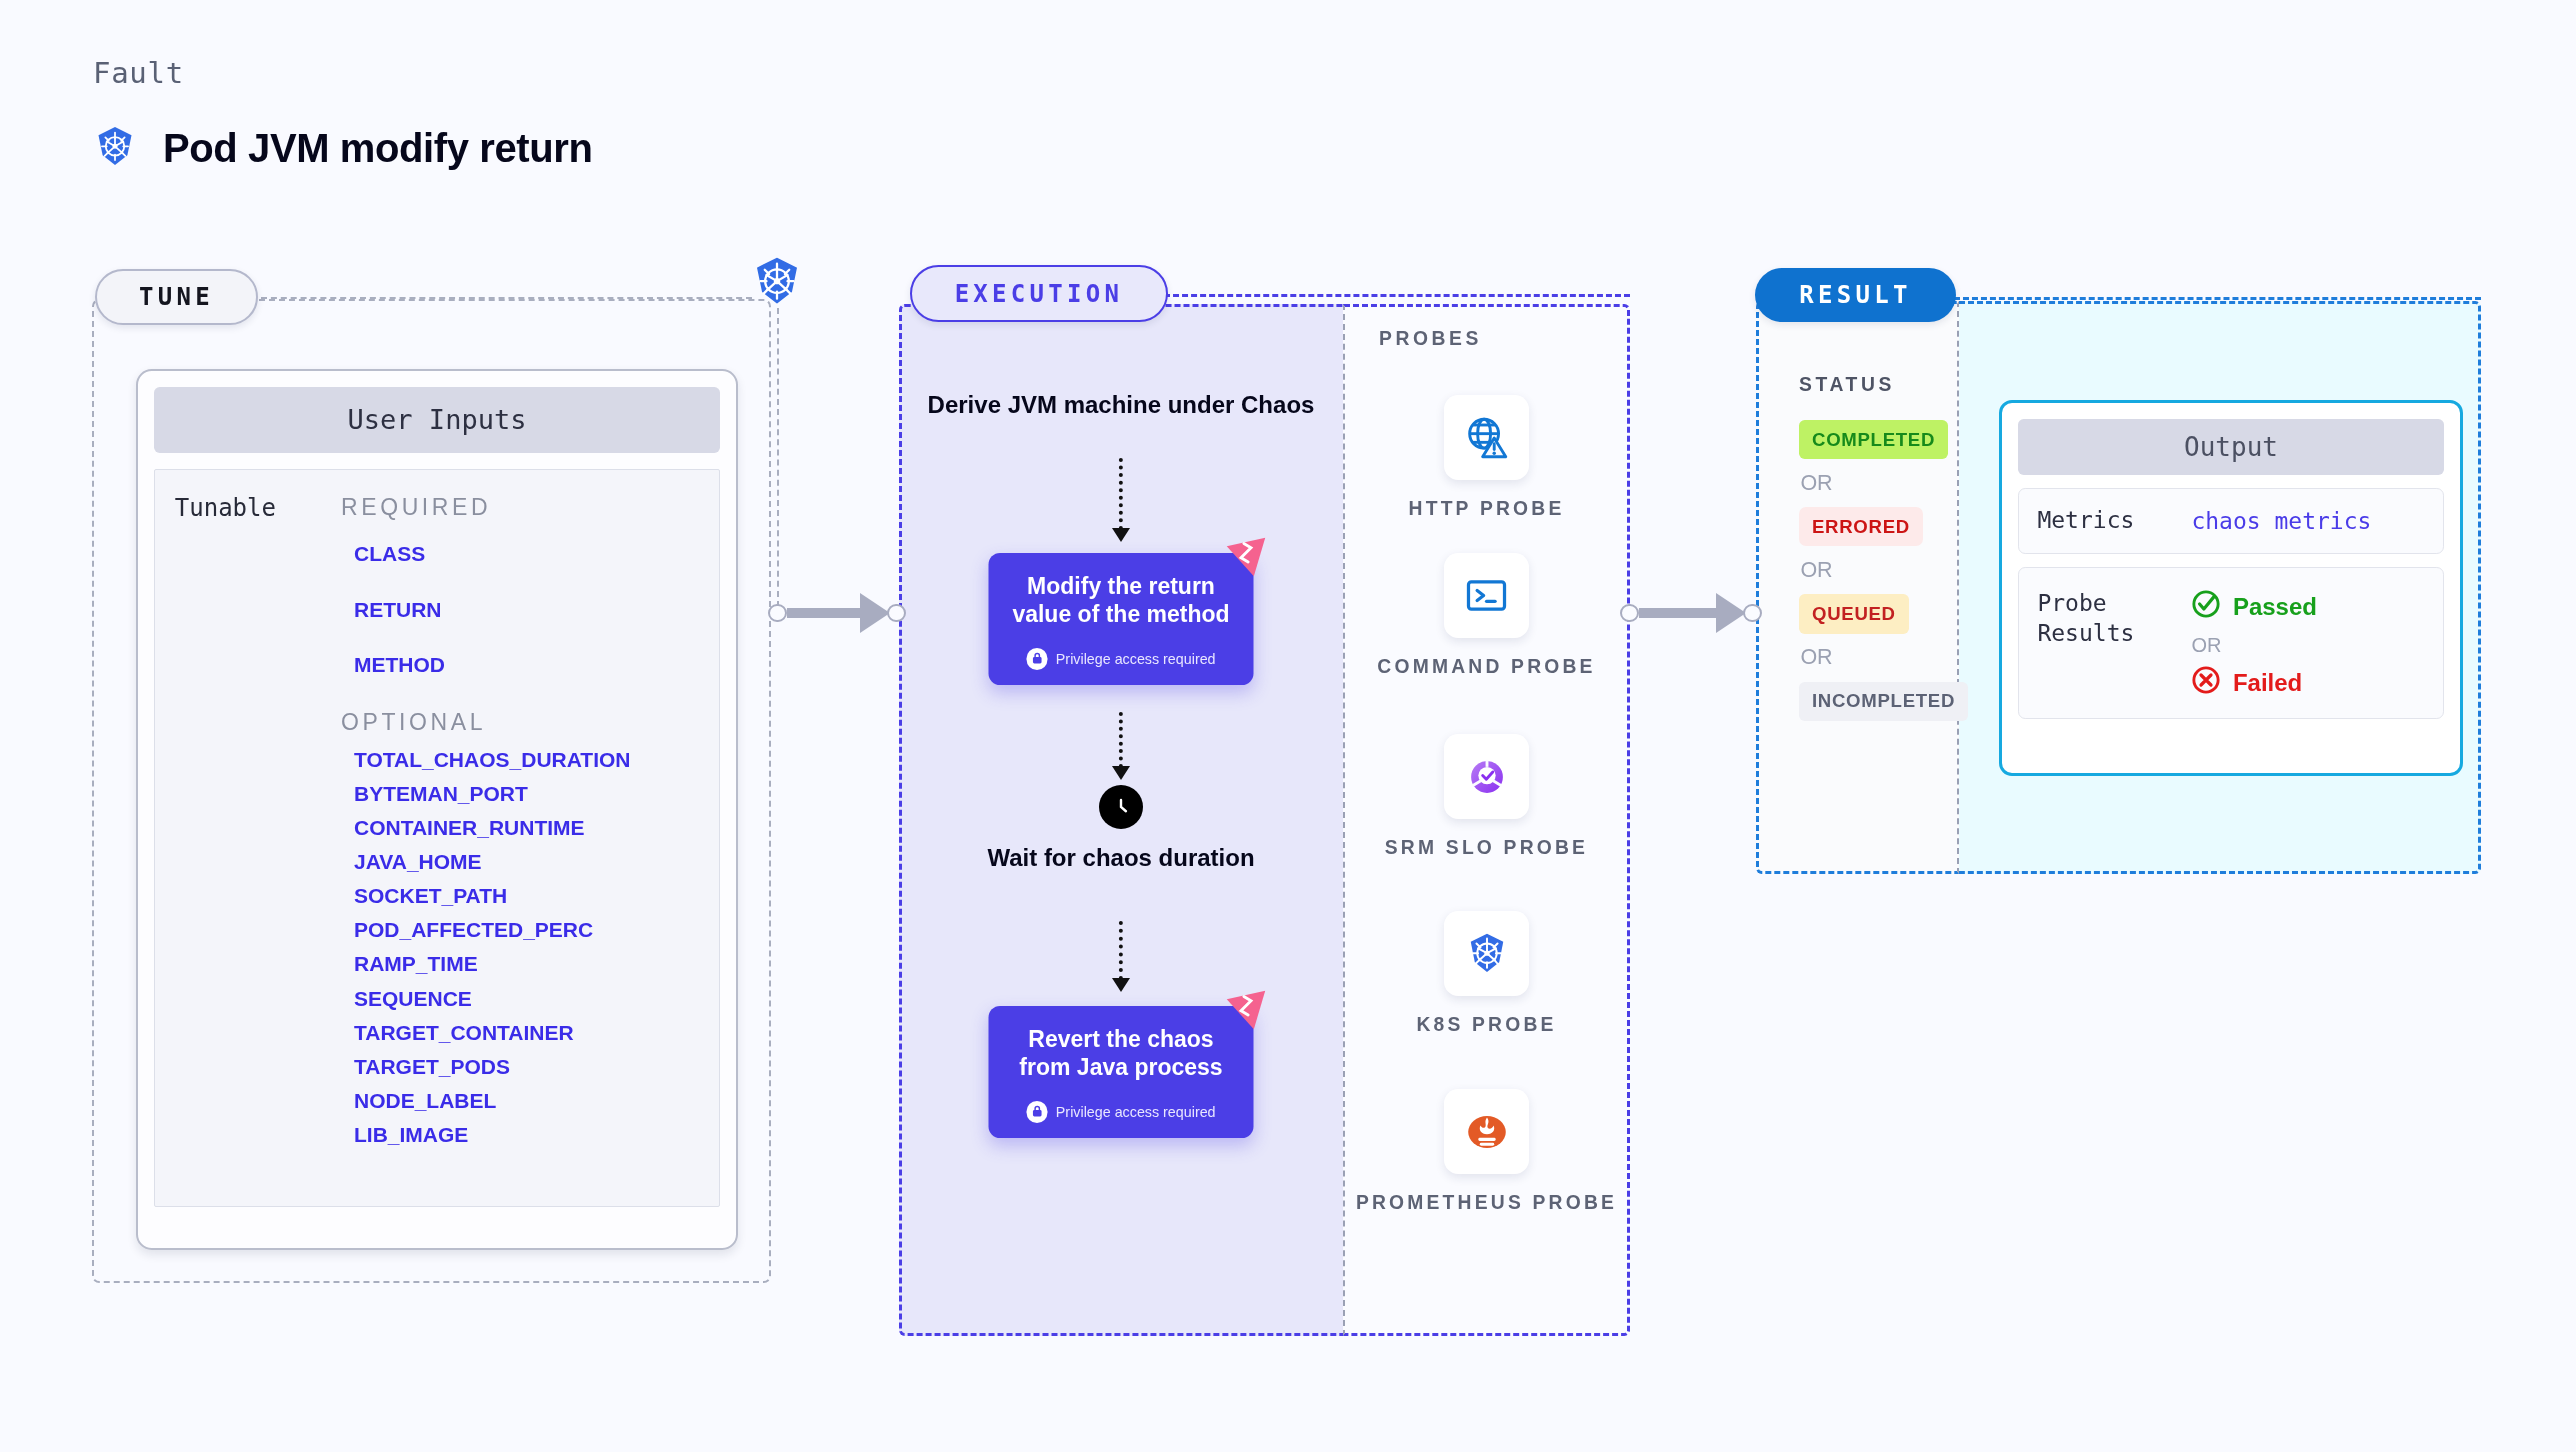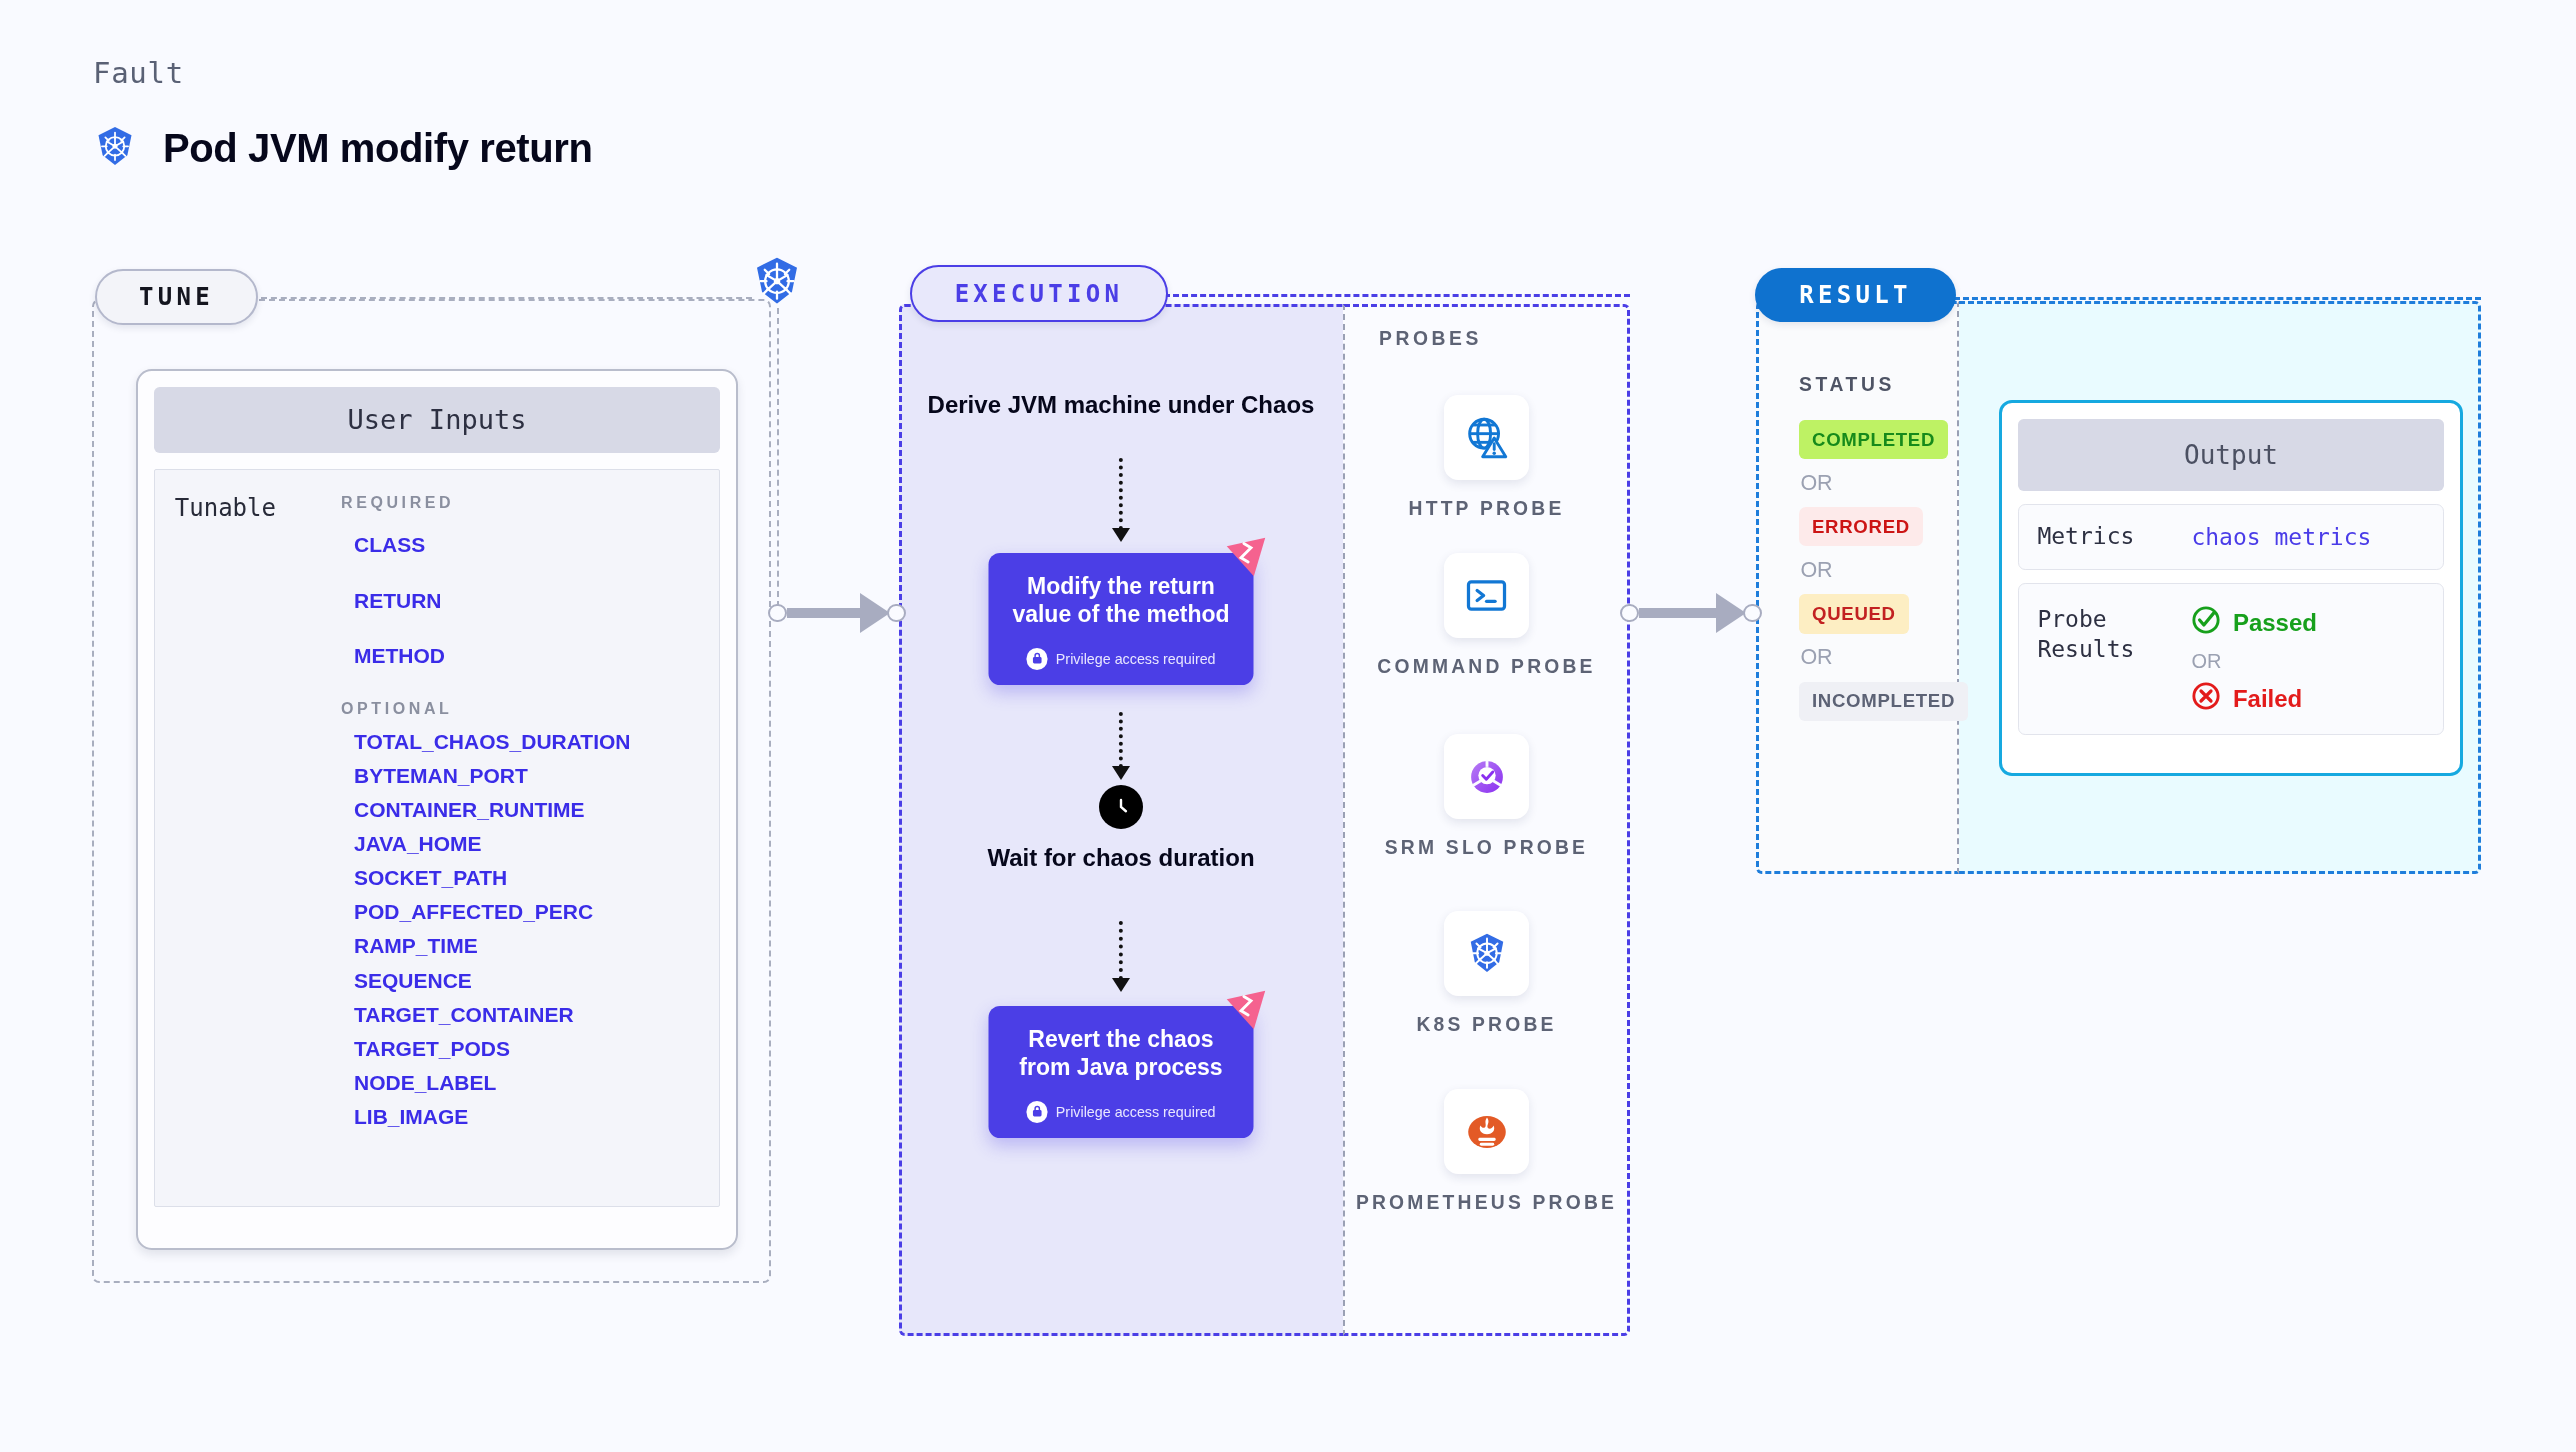--- a/index.html
+++ b/index.html
@@ -88,21 +88,21 @@
     margin: 15.8px 15.8px 17px 15.8px; height: 738px;
     background: #f4f5fa; border: 1.4px solid #dcdfe9; border-radius: 2px;
     display: flex; padding: 24px 0 12px 0;
   }
   .tunable-col {
     width: 179px; padding-left: 20px; flex: none;
     font-family: "DejaVu Sans Mono", monospace; font-size: 24px; color: #272a38;
   }
   .params-col { flex: 1; padding-left: 7.2px; }
   .section-label {
-    font-size: 16px; color: #8a8f9f; letter-spacing: 3.6px; font-weight: 700;
+    font-size: 23px; color: #8a8f9f; letter-spacing: 3.6px; font-weight: 400;
     margin-bottom: 5.7px;
   }
   .req-list { margin: 21.5px 0 0 13px; }
   .req-list .param { margin-bottom: 31.5px; }
   .opt-label { margin: 20px 0 0 0; }
   .opt-list { margin: 11.5px 0 0 13px; }
   .opt-list .param { margin-bottom: 10px; }
   .param {
     font-family: Liberation Sans, sans-serif;
     font-size: 21px; font-weight: bold; color: #3a2ce8; line-height: 1.15;
@@ -179,21 +179,21 @@
   }
   .or-text { font-size: 21.5px; color: #9ba1b2; margin: 11.5px 0 11.5px 1.4px; }
 
   
   .output-card {
     position: absolute; left: 1999px; top: 400px; width: 464px; height: 376px;
     background: #ffffff; border: 3.6px solid #16a9e0; border-radius: 13px;
     padding: 15.8px;
   }
   .output-head {
-    height: 72px; background: #d7d9e6; border-radius: 5.7px;
+    height: 56px; background: #d7d9e6; border-radius: 5.7px;
     display: flex; align-items: center; justify-content: center;
     font-family: "DejaVu Sans Mono", monospace; font-size: 26px; color: #4b5062;
   }
   .out-row {
     margin-top: 13px; border: 1.4px solid #e2e4ec; border-radius: 7.2px;
     background: #fafbfe; display: flex; align-items: center; padding: 17px 18.6px;
   }
   .out-key {
     width: 154px; flex: none; font-family: "DejaVu Sans Mono", monospace;
     font-size: 23px; color: #2d3042; line-height: 1.3;

